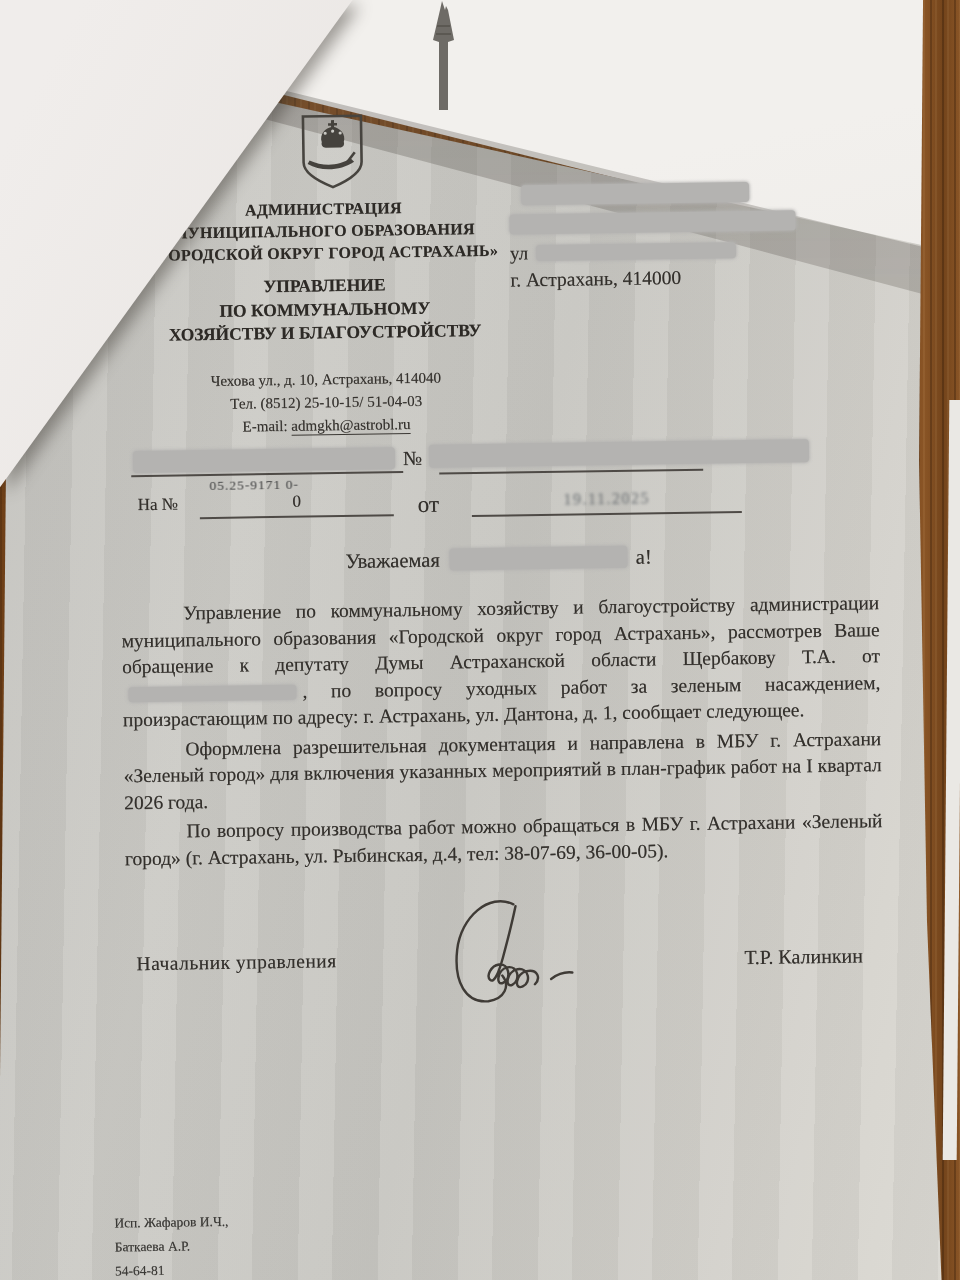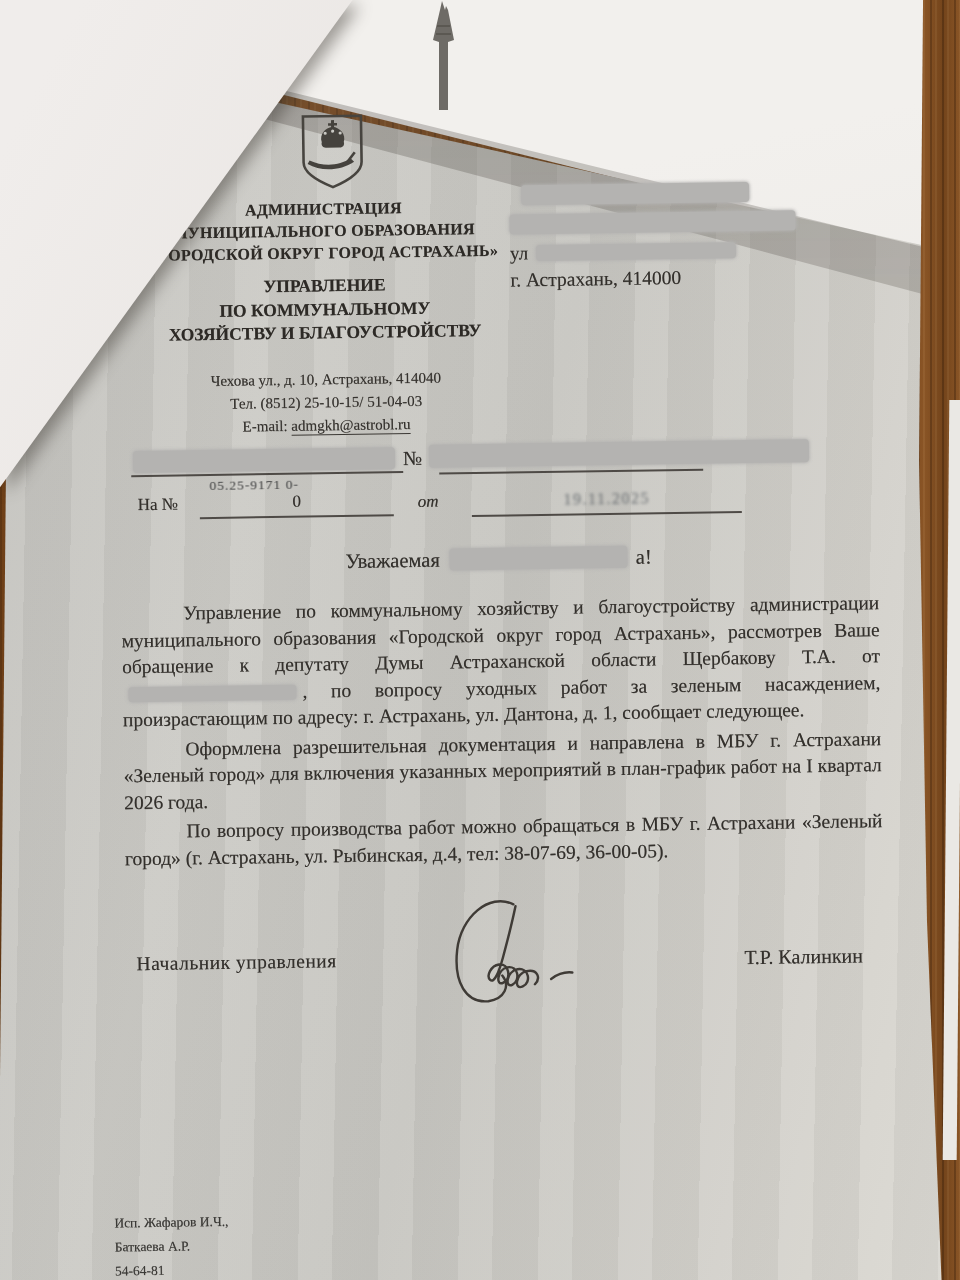--- a/index.html
+++ b/index.html
@@ -70,21 +70,21 @@
   .uline{position:absolute;height:2px;background:#4e4a46;}
   .bar-ref1{position:absolute;left:136px;top:446px;width:262px;height:22px;}
   .line-ref1{left:134px;top:470px;width:272px;}
   .no-sym{position:absolute;left:406px;top:446px;font-size:20px;}
   .bar-ref2{position:absolute;left:432px;top:444px;width:380px;height:23px;}
   .line-ref2{left:442px;top:472px;width:264px;}
   .faint-code{position:absolute;left:212px;top:474px;font-size:13.5px;color:rgba(55,58,62,.65);filter:blur(.7px);letter-spacing:1px;}
   .na-label{position:absolute;left:140px;top:490px;font-size:17px;}
   .line-na{left:202px;top:513px;width:194px;}
   .na-val{position:absolute;left:202px;top:489px;width:194px;text-align:center;font-size:17px;}
-  .ot-label{position:absolute;left:420px;top:491px;font-size:17px;font-style:italic;}
+  .ot-label{position:absolute;left:420px;top:491px;font-size:23px;}
   .line-ot{left:474px;top:515px;width:270px;}
   .ot-date{position:absolute;left:474px;top:492px;width:270px;text-align:center;font-size:16px;
     filter:blur(1.4px);opacity:.62;letter-spacing:1.5px;color:#3e4750;}
 
   .salut{position:absolute;left:140px;top:548px;width:720px;text-align:center;font-size:20.5px;}
   .salut .redact.inline{width:178px;height:22px;vertical-align:-4px;margin:0 8px 0 10px;}
 
   .bodytext{position:absolute;left:122px;top:596px;width:758px;
     font-size:19.5px;line-height:26.5px;text-align:justify;}
   .bodytext p{margin:0 0 3px 0;text-indent:62px;}

